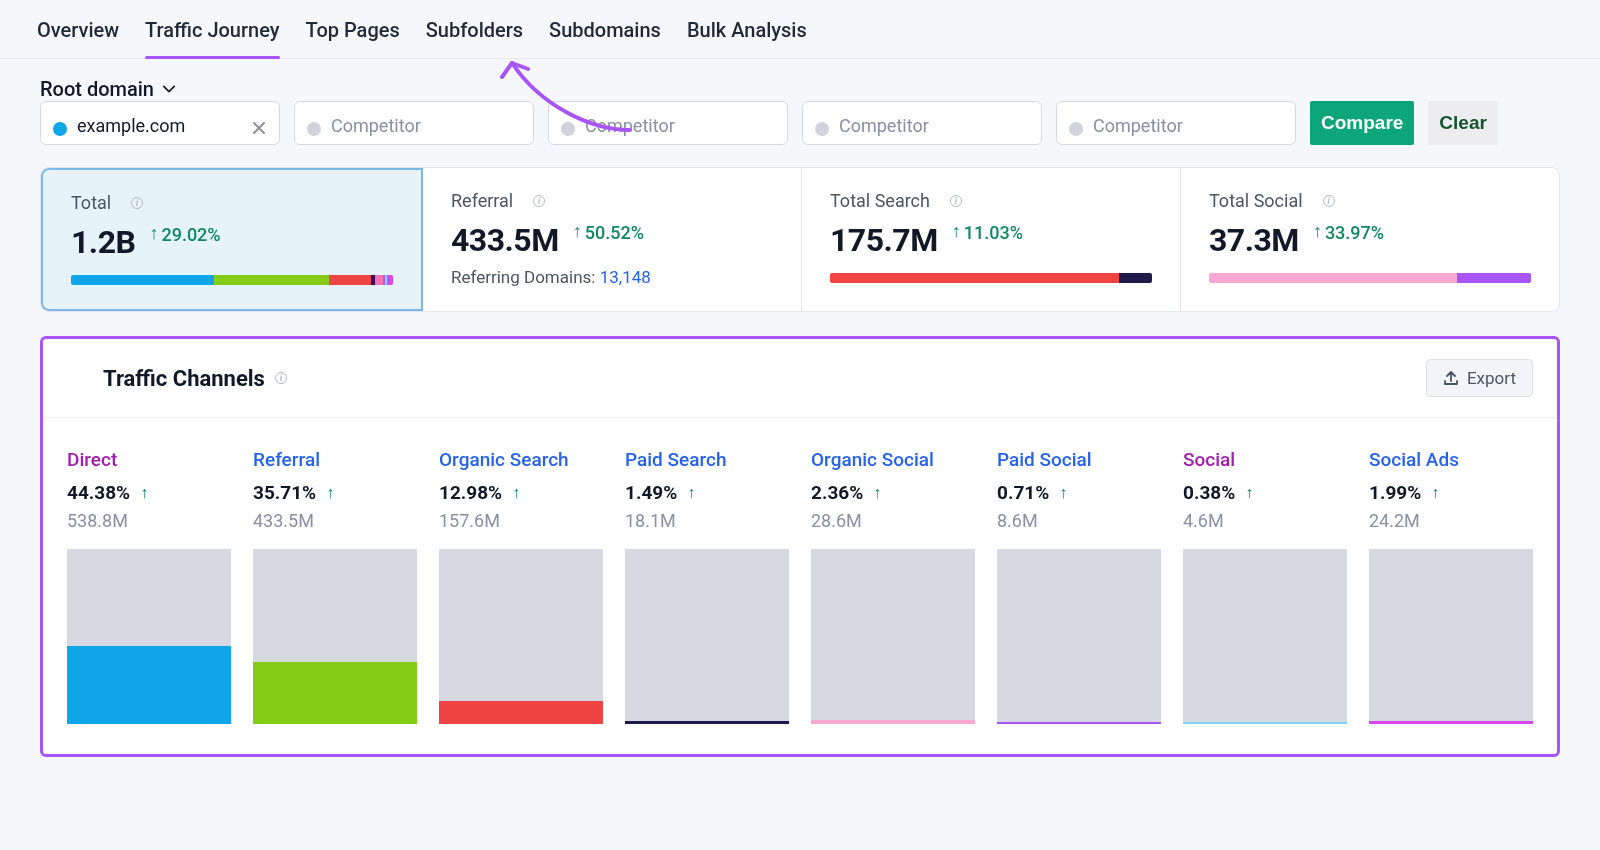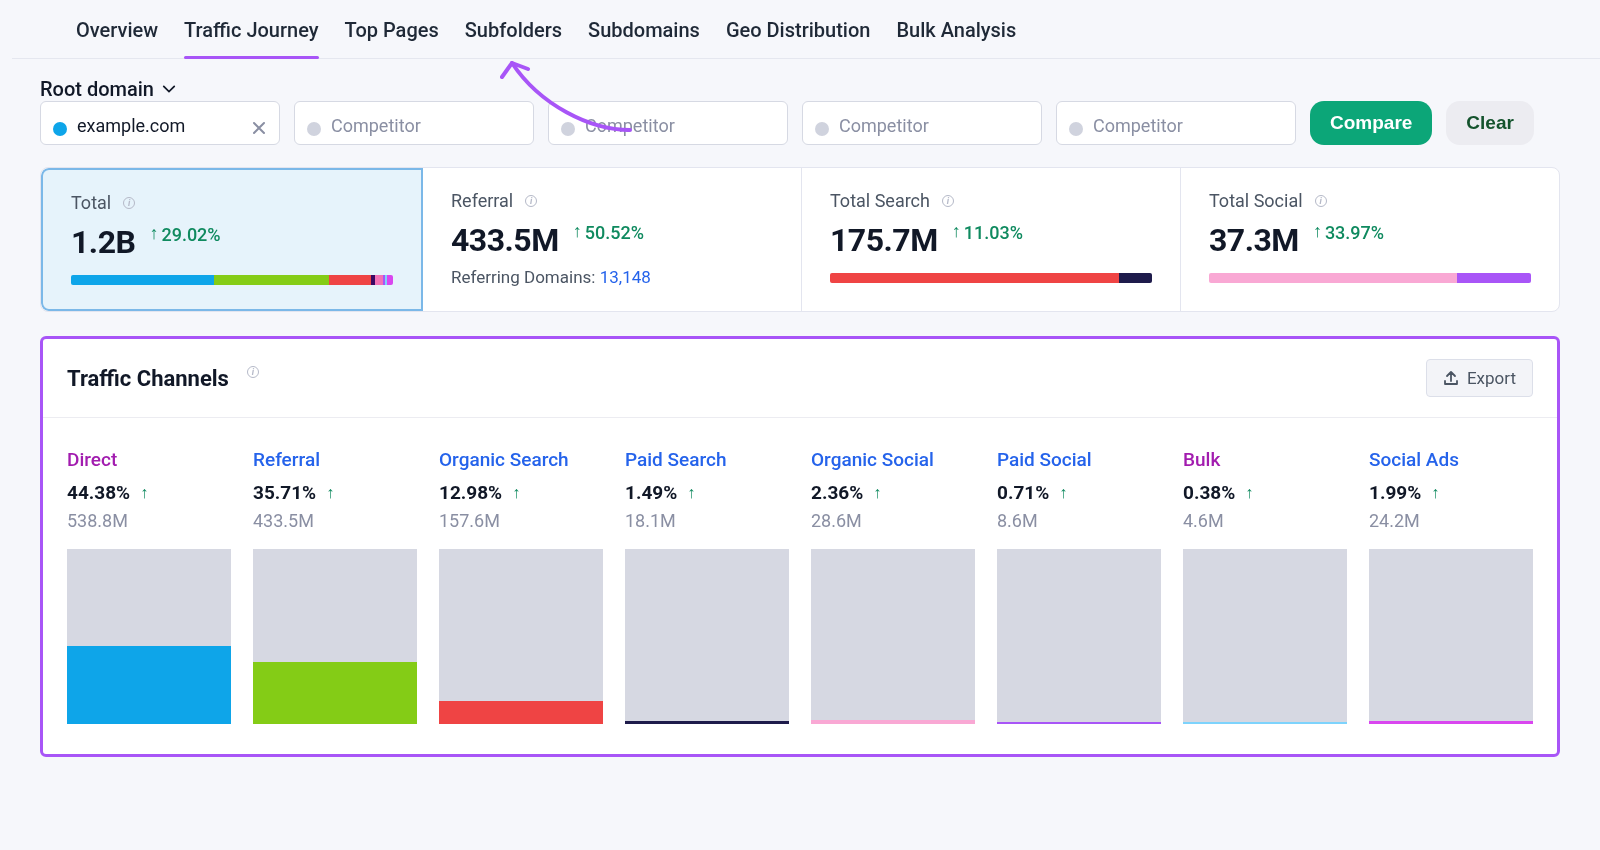--- a/index.html
+++ b/index.html
@@ -6,24 +6,23 @@
   body {
     font-family: -apple-system, BlinkMacSystemFont, "Segoe UI", Roboto, Helvetica, Arial, sans-serif;
     background: #f6f7fb;
     color: #111827;
     font-size: 16px;
   }
   .page { padding: 0; }
   .tabs {
     display: flex;
     gap: 26px;
-    padding: 18px 40px 0 64px;
+    padding: 18px 40px 0 37px;
     border-bottom: 1px solid #e5e7ef;
     background: #f6f7fb;
-    margin-left: 12px;
   }
   .tab {
     font-size: 20px;
     font-weight: 500;
     color: #1f2937;
     padding-bottom: 16px;
     cursor: pointer;
     position: relative;
   }
   .tab.active::after {
@@ -65,22 +64,22 @@
   }
   .domain-pill .dot {
     width: 14px; height: 14px; border-radius: 50%;
   }
   .domain-pill.main .dot { background: #0ea5e9; }
   .domain-pill.placeholder { color: #8a8fa3; }
   .domain-pill.placeholder .dot { background: #d0d3de; }
   .domain-pill .x { margin-left: auto; color: #8a8fa3; width: 16px; height: 16px; cursor: pointer; }
   .btn {
     height: 44px;
-    padding: 0 20px;
-    border-radius: 14px;
+    padding: 0 11px;
+    border-radius: 2px;
     font-size: 19px;
     font-weight: 600;
     cursor: pointer;
     border: none;
   }
   .btn.compare { background: #0ca678; color: #fff; }
   .btn.clear { background: #ececf1; color: #14532d; }
   .summary-cards {
     display: flex;
     margin: 12px 40px 0 40px;
@@ -99,21 +98,21 @@
   .card.active {
     background: #e6f3fb;
     border: 2px solid #7bb8e8;
     border-radius: 8px 0 0 8px;
   }
   .card-label {
     font-size: 18px;
     color: #4b5563;
     display: flex;
     align-items: center;
-    gap: 12px;
+    gap: 20px;
   }
   .info-icon {
     width: 12px; height: 12px;
     border: 1.5px solid #b5b9c8;
     border-radius: 50%;
     display: inline-flex;
     align-items: center;
     justify-content: center;
     font-size: 9px;
     color: #b5b9c8;
@@ -165,21 +164,23 @@
     display: flex;
     align-items: center;
     justify-content: space-between;
     padding: 20px 24px;
     border-bottom: 1px solid #ececf1;
   }
   .panel-title {
     font-size: 22px;
     font-weight: 700;
     display: flex;
-    gap: 18px;
+    align-items: center;
+    gap: 10px;
+    margin-left: 36px;
   }
   .export-btn {
     display: inline-flex;
     align-items: center;
     gap: 8px;
     background: #f3f4f8;
     border: 1px solid #dcdfe9;
     border-radius: 4px;
     padding: 8px 16px;
     font-size: 17px;
@@ -242,21 +243,20 @@
 <body>
 
 <div class="page" style="position:relative;">
 
   <div class="tabs" id="tabs">
       <div class="tab">Overview</div>
       <div class="tab active">Traffic Journey</div>
       <div class="tab">Top Pages</div>
       <div class="tab">Subfolders</div>
       <div class="tab">Subdomains</div>
-      <div class="tab">Geo Distribution</div>
       <div class="tab">Bulk Analysis</div>
     </div>
 
   <svg class="arrow-annot" viewBox="0 0 150 80">
     <path d="M130,75 C90,75 40,50 12,8" stroke="#a855f7" stroke-width="4" fill="none" stroke-linecap="round"></path>
     <path d="M12,8 L2,22 M12,8 L28,14" stroke="#a855f7" stroke-width="4" fill="none" stroke-linecap="round"></path>
   </svg>
 
   <div class="controls">
     <div class="domain-selector">
@@ -430,21 +430,21 @@
           <div class="ch-pct-row">
             <span class="ch-pct">0.71%</span>
             <span class="ch-arrow">↑</span>
           </div>
           <div class="ch-abs">8.6M</div>
           <div class="ch-bar-wrap">
             <div class="ch-bar-fill" style="height: 1.2%; background: rgb(168, 85, 247);"></div>
           </div>
         </div>
         <div class="channel">
-          <div class="ch-name plain">Bulk</div>
+          <div class="ch-name plain">Social</div>
           <div class="ch-pct-row">
             <span class="ch-pct">0.38%</span>
             <span class="ch-arrow">↑</span>
           </div>
           <div class="ch-abs">4.6M</div>
           <div class="ch-bar-wrap">
             <div class="ch-bar-fill" style="height: 1.2%; background: rgb(125, 211, 252);"></div>
           </div>
         </div>
         <div class="channel">

